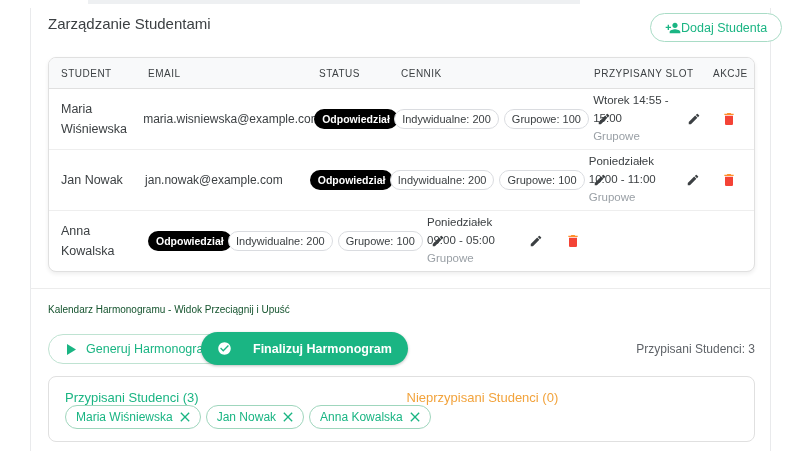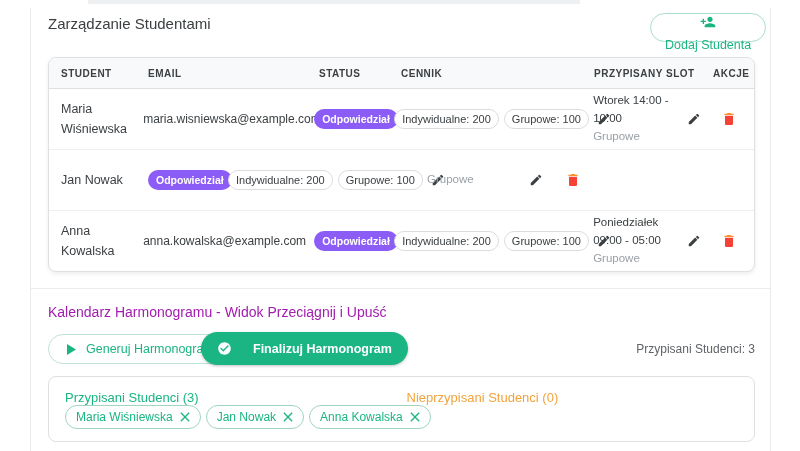--- a/index.html
+++ b/index.html
@@ -12,63 +12,62 @@
   }
   .top-remnant{position:absolute;left:88px;top:0;width:492px;height:4px;background:#eef0f2;}
   .edge{position:absolute;top:8px;bottom:0;width:1px;background:#e9eaec;}
   .edge-left{left:30px;}
   .edge-right{left:770px;}
 
   .sec1-title{position:absolute;left:48px;top:15px;font-size:15px;font-weight:500;color:#3c4043;}
 
   .add-btn{
     position:absolute;left:650px;top:13px;height:29px;
-    display:inline-flex;align-items:center;gap:8px;padding:0 14px;
+    display:inline-flex;align-items:center;padding:0 14px;
     background:#fff;border:1px solid #a9dcc6;border-radius:16px;
     color:#1ab583;font-size:12.5px;font-weight:500;cursor:pointer;
     font-family:"Liberation Sans", sans-serif;
-    flex-direction:column;
   }
 
   
   .stable{
     position:absolute;left:48px;top:57px;width:707px;box-sizing:border-box;
     background:#fff;border:1px solid #e0e0e0;border-radius:8px;overflow:hidden;
     box-shadow:0 2px 4px rgba(0,0,0,0.07);
   }
   .thead{display:flex;align-items:center;height:30px;background:#f8f9fa;border-bottom:1px solid #e0e0e0;}
-  .th{font-size:10px;font-weight:bold;color:#3c4043;letter-spacing:.5px;padding-left:12px;box-sizing:border-box;white-space:nowrap;}
+  .th{font-size:10px;font-weight:normal;color:#3c4043;letter-spacing:.5px;padding-left:12px;box-sizing:border-box;white-space:nowrap;}
   .col-student{width:87px;}
   .col-email{width:171px;}
   .col-status{width:82px;}
   .col-cennik{width:193px;}
   .col-slot{width:119px;}
   .col-akcje{width:53px;}
   .trow{display:flex;align-items:center;height:60px;border-bottom:1px solid #eeeeee;}
   .trow:last-child{border-bottom:none;}
   .td{padding-left:12px;box-sizing:border-box;}
   .td-name{font-size:12.5px;line-height:1.6;color:#3c4043;}
   .td-email{font-size:12px;color:#3c4043;white-space:nowrap;}
   .badge{
-    display:inline-block;background:#8b5cf6;color:#fff;
+    display:inline-block;background:#000000;color:#fff;
     font-size:10.5px;font-weight:bold;padding:4px 8px;border-radius:12px;white-space:nowrap;
   }
   .cennik-cell{display:flex;align-items:center;gap:5px;padding-left:10px;}
   .chip{
     display:inline-block;border:1px solid #dadce0;border-radius:13px;
     padding:3px 7px;font-size:11px;color:#3c4043;background:#fff;white-space:nowrap;
   }
   .icon-btn{display:inline-flex;align-items:center;justify-content:center;width:20px;height:20px;cursor:pointer;flex:0 0 auto;}
   .slot-cell{display:flex;align-items:center;gap:2px;padding-left:6px;}
   .slot-text{flex:1;font-size:11.5px;line-height:1.55;color:#3c4043;min-width:0;}
   .slot-type{color:#9aa0a6;}
   .akcje-cell{display:flex;justify-content:center;padding-left:0;width:53px;}
 
   .divider{position:absolute;left:30px;width:740px;top:288px;height:1px;background:#ececec;}
-  .sec2-title{position:absolute;left:48px;top:304px;font-size:14px;font-weight:500;color:#a21caf;}
+  .sec2-title{position:absolute;left:48px;top:304px;font-size:10px;font-weight:500;color:#14532d;}
 
   .gen-btn{
     position:absolute;left:48px;top:334px;height:30px;
     display:inline-flex;align-items:center;gap:10px;padding:0 17px;
     background:#fff;border:1px solid #bfe3d2;border-radius:17px;
     color:#1ab583;font-size:12.5px;font-weight:500;cursor:pointer;
     font-family:"Liberation Sans", sans-serif;
   }
   .fin-btn{
     position:absolute;left:201px;top:332px;height:33px;
@@ -134,74 +133,75 @@
       <span class="chip">Indywidualne: 200</span>
       <span class="chip">Grupowe: 100</span>
       <span class="icon-btn">
         <svg width="14" height="14" viewBox="0 0 24 24" fill="#3c4043">
             <path d="M3 17.25V21h3.75L17.81 9.94l-3.75-3.75L3 17.25zM20.71 7.04a.996.996 0 0 0 0-1.41l-2.34-2.34a.996.996 0 0 0-1.41 0l-1.83 1.83 3.75 3.75 1.83-1.83z"></path>
           </svg>
       </span>
     </div>
     <div class="slot-cell col-slot">
       <div class="slot-text">
-        <div>Wtorek 14:00 - 10:00</div>
+        <div>Wtorek 14:55 - 15:00</div>
         <div class="slot-type">Grupowe</div>
       </div>
       <span class="icon-btn">
         <svg width="14" height="14" viewBox="0 0 24 24" fill="#3c4043">
             <path d="M3 17.25V21h3.75L17.81 9.94l-3.75-3.75L3 17.25zM20.71 7.04a.996.996 0 0 0 0-1.41l-2.34-2.34a.996.996 0 0 0-1.41 0l-1.83 1.83 3.75 3.75 1.83-1.83z"></path>
           </svg>
       </span>
     </div>
     <div class="akcje-cell col-akcje">
       <span class="icon-btn">
         <svg width="16" height="16" viewBox="0 0 24 24">
             <path fill="#ff8f2a" d="M19 4h-3.5l-1-1h-5l-1 1H5v2h14V4z"></path>
             <path fill="#f44336" d="M6 19c0 1.1.9 2 2 2h8c1.1 0 2-.9 2-2V7H6v12z"></path>
           </svg>
       </span>
     </div>
   </div>
 
   <div class="trow">
     <div class="td td-name col-student">Jan Nowak</div>
+    <div class="td td-email col-email">jan.nowak@example.com</div>
     <div class="td col-status"><span class="badge">Odpowiedział</span></div>
     <div class="cennik-cell col-cennik">
       <span class="chip">Indywidualne: 200</span>
       <span class="chip">Grupowe: 100</span>
       <span class="icon-btn">
         <svg width="14" height="14" viewBox="0 0 24 24" fill="#3c4043">
             <path d="M3 17.25V21h3.75L17.81 9.94l-3.75-3.75L3 17.25zM20.71 7.04a.996.996 0 0 0 0-1.41l-2.34-2.34a.996.996 0 0 0-1.41 0l-1.83 1.83 3.75 3.75 1.83-1.83z"></path>
           </svg>
       </span>
     </div>
     <div class="slot-cell col-slot">
       <div class="slot-text">
+        <div>Poniedziałek 10:00 - 11:00</div>
         <div class="slot-type">Grupowe</div>
       </div>
       <span class="icon-btn">
         <svg width="14" height="14" viewBox="0 0 24 24" fill="#3c4043">
             <path d="M3 17.25V21h3.75L17.81 9.94l-3.75-3.75L3 17.25zM20.71 7.04a.996.996 0 0 0 0-1.41l-2.34-2.34a.996.996 0 0 0-1.41 0l-1.83 1.83 3.75 3.75 1.83-1.83z"></path>
           </svg>
       </span>
     </div>
     <div class="akcje-cell col-akcje">
       <span class="icon-btn">
         <svg width="16" height="16" viewBox="0 0 24 24">
             <path fill="#ff8f2a" d="M19 4h-3.5l-1-1h-5l-1 1H5v2h14V4z"></path>
             <path fill="#f44336" d="M6 19c0 1.1.9 2 2 2h8c1.1 0 2-.9 2-2V7H6v12z"></path>
           </svg>
       </span>
     </div>
   </div>
 
   <div class="trow">
     <div class="td td-name col-student">Anna Kowalska</div>
-    <div class="td td-email col-email">anna.kowalska@example.com</div>
     <div class="td col-status"><span class="badge">Odpowiedział</span></div>
     <div class="cennik-cell col-cennik">
       <span class="chip">Indywidualne: 200</span>
       <span class="chip">Grupowe: 100</span>
       <span class="icon-btn">
         <svg width="14" height="14" viewBox="0 0 24 24" fill="#3c4043">
             <path d="M3 17.25V21h3.75L17.81 9.94l-3.75-3.75L3 17.25zM20.71 7.04a.996.996 0 0 0 0-1.41l-2.34-2.34a.996.996 0 0 0-1.41 0l-1.83 1.83 3.75 3.75 1.83-1.83z"></path>
           </svg>
       </span>
     </div>

